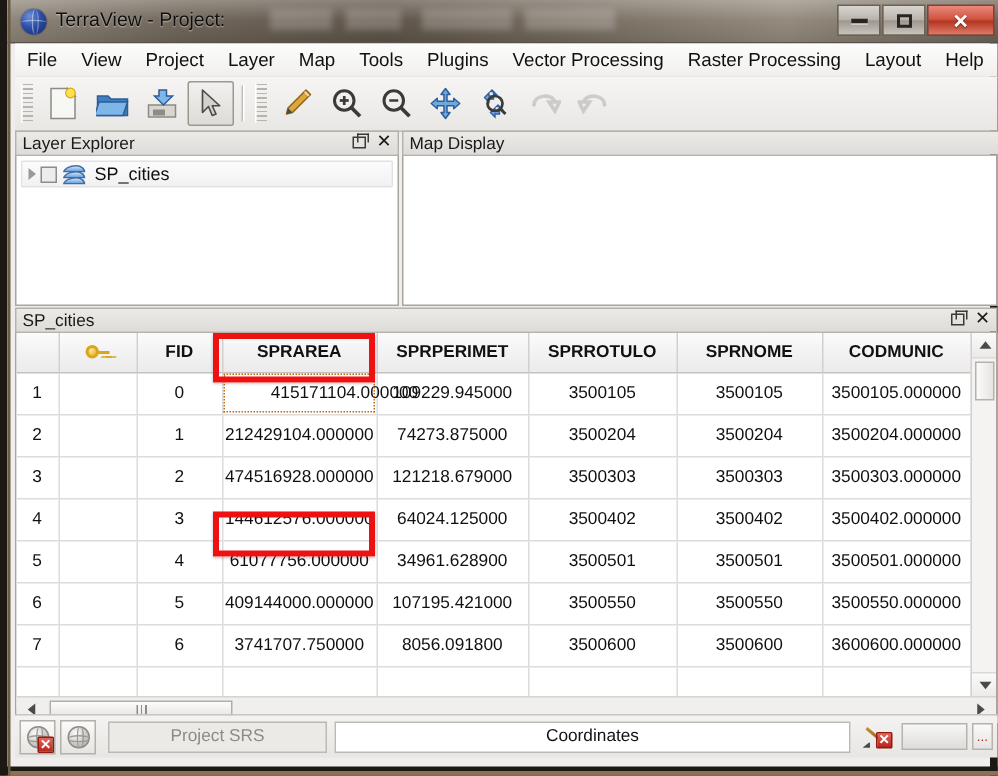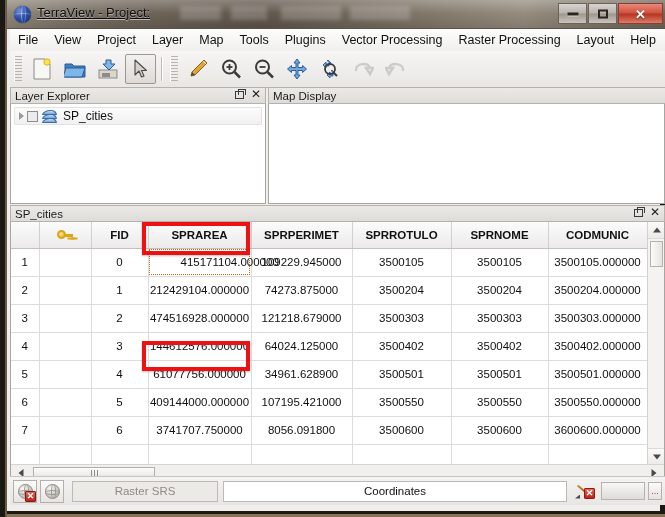--- a/index.html
+++ b/index.html
@@ -44,21 +44,20 @@
   }
   .title-globe:after{
     content:"";position:absolute;left:0;top:7px;width:17px;height:3px;
     border-top:1px solid rgba(255,255,255,.40);
     border-radius:50%;
   }
   .title-text{
     position:absolute;left:32px;top:5px;
     font-size:13px;color:#0e0e0e;white-space:nowrap;
     text-shadow:0 1px 1px rgba(255,255,255,.55);
-    text-decoration:underline;
   }
   .title-ghost{
     position:absolute;left:175px;top:6px;width:230px;height:14px;
     opacity:.20;
     background:linear-gradient(to right,#fff 0 18%,transparent 18% 22%,#fff 22% 38%,transparent 38% 44%,#fff 44% 70%,transparent 70% 74%,#fff 74% 100%);
     filter:blur(2px);
   }
   .wbtns{position:absolute;right:7px;top:3px;height:22px;display:flex;gap:0;}
   .wbtn{
     width:29px;height:21px;box-sizing:border-box;
@@ -624,21 +623,21 @@
   </div>
 
   <div class="statusbar">
     <div class="sb-btn">
       <span class="globe-sm"></span>
         <span class="redx">✕</span>
     </div>
     <div class="sb-btn">
       <span class="globe-sm"></span>
     </div>
-    <div class="sb-field sb-srs">Raster SRS</div>
+    <div class="sb-field sb-srs">Project SRS</div>
     <div class="sb-field sb-coord">Coordinates</div>
     <div class="sb-pen">
       <span class="pen-shape"></span>
         <span class="pen-tip"></span>
       <span class="redx" style="right:2px;bottom:4px;">✕</span>
     </div>
     <div class="sb-progress"></div>
     <div class="sb-dots">...</div>
   </div>
 

